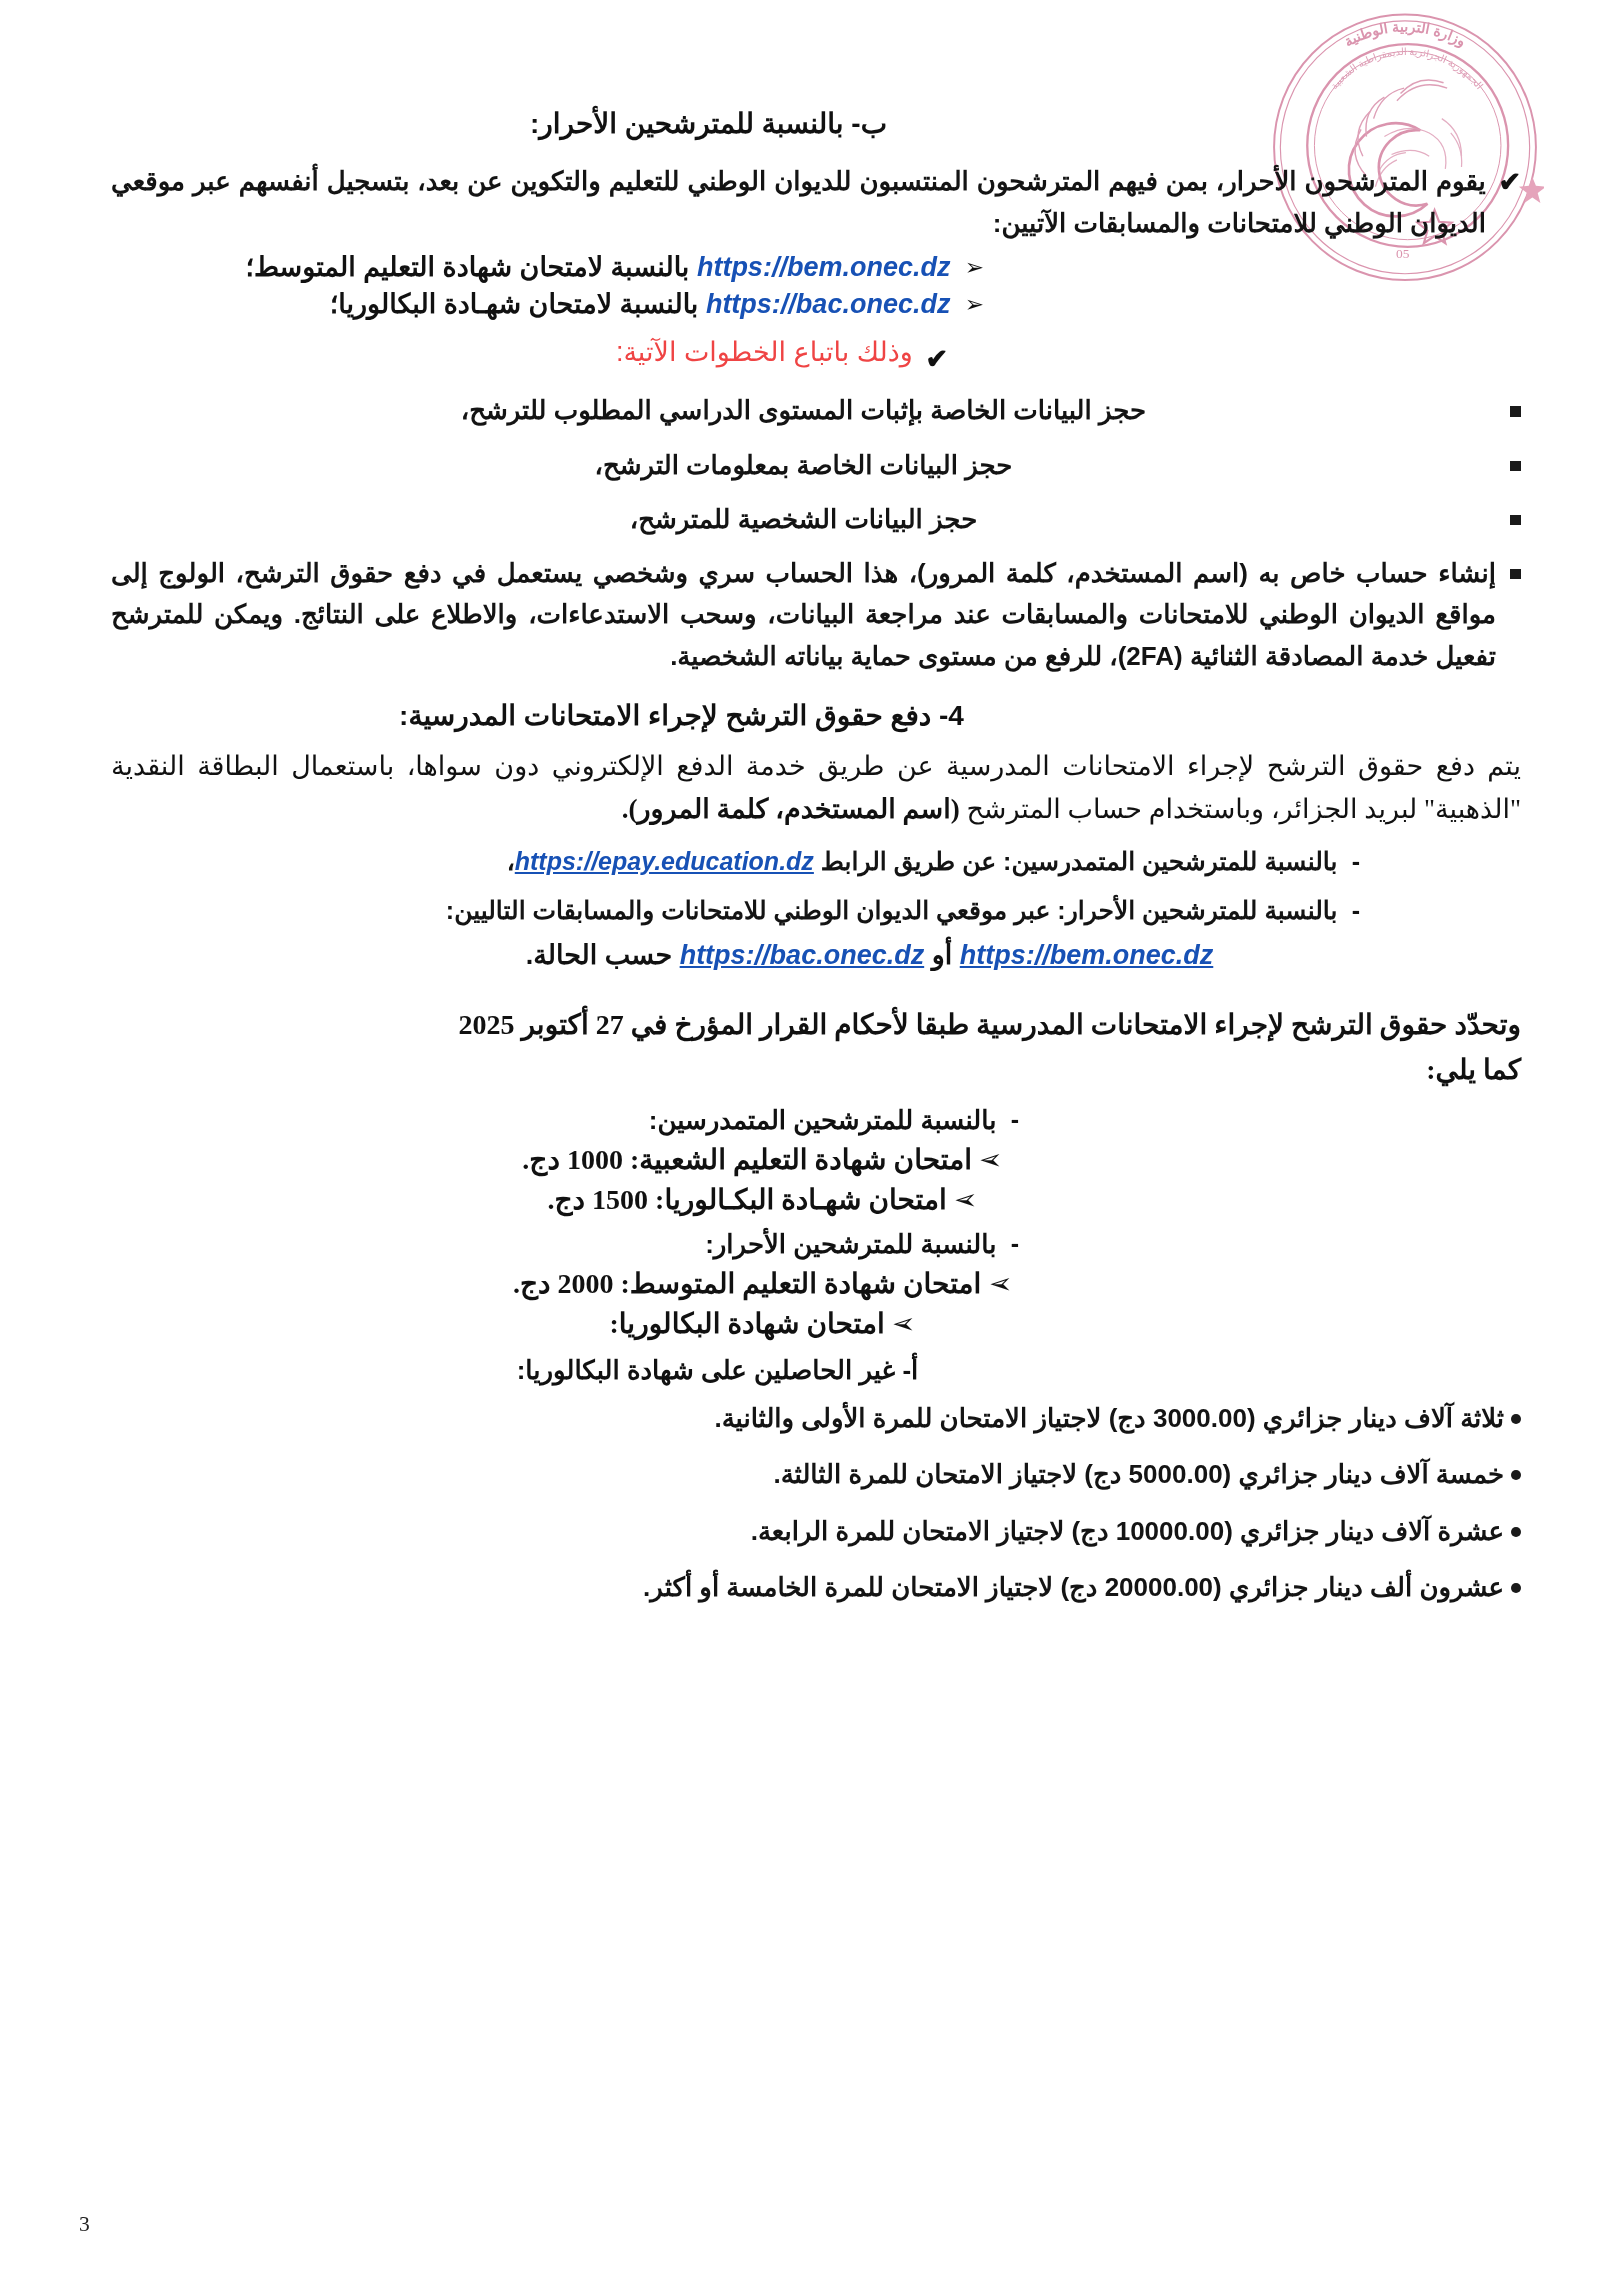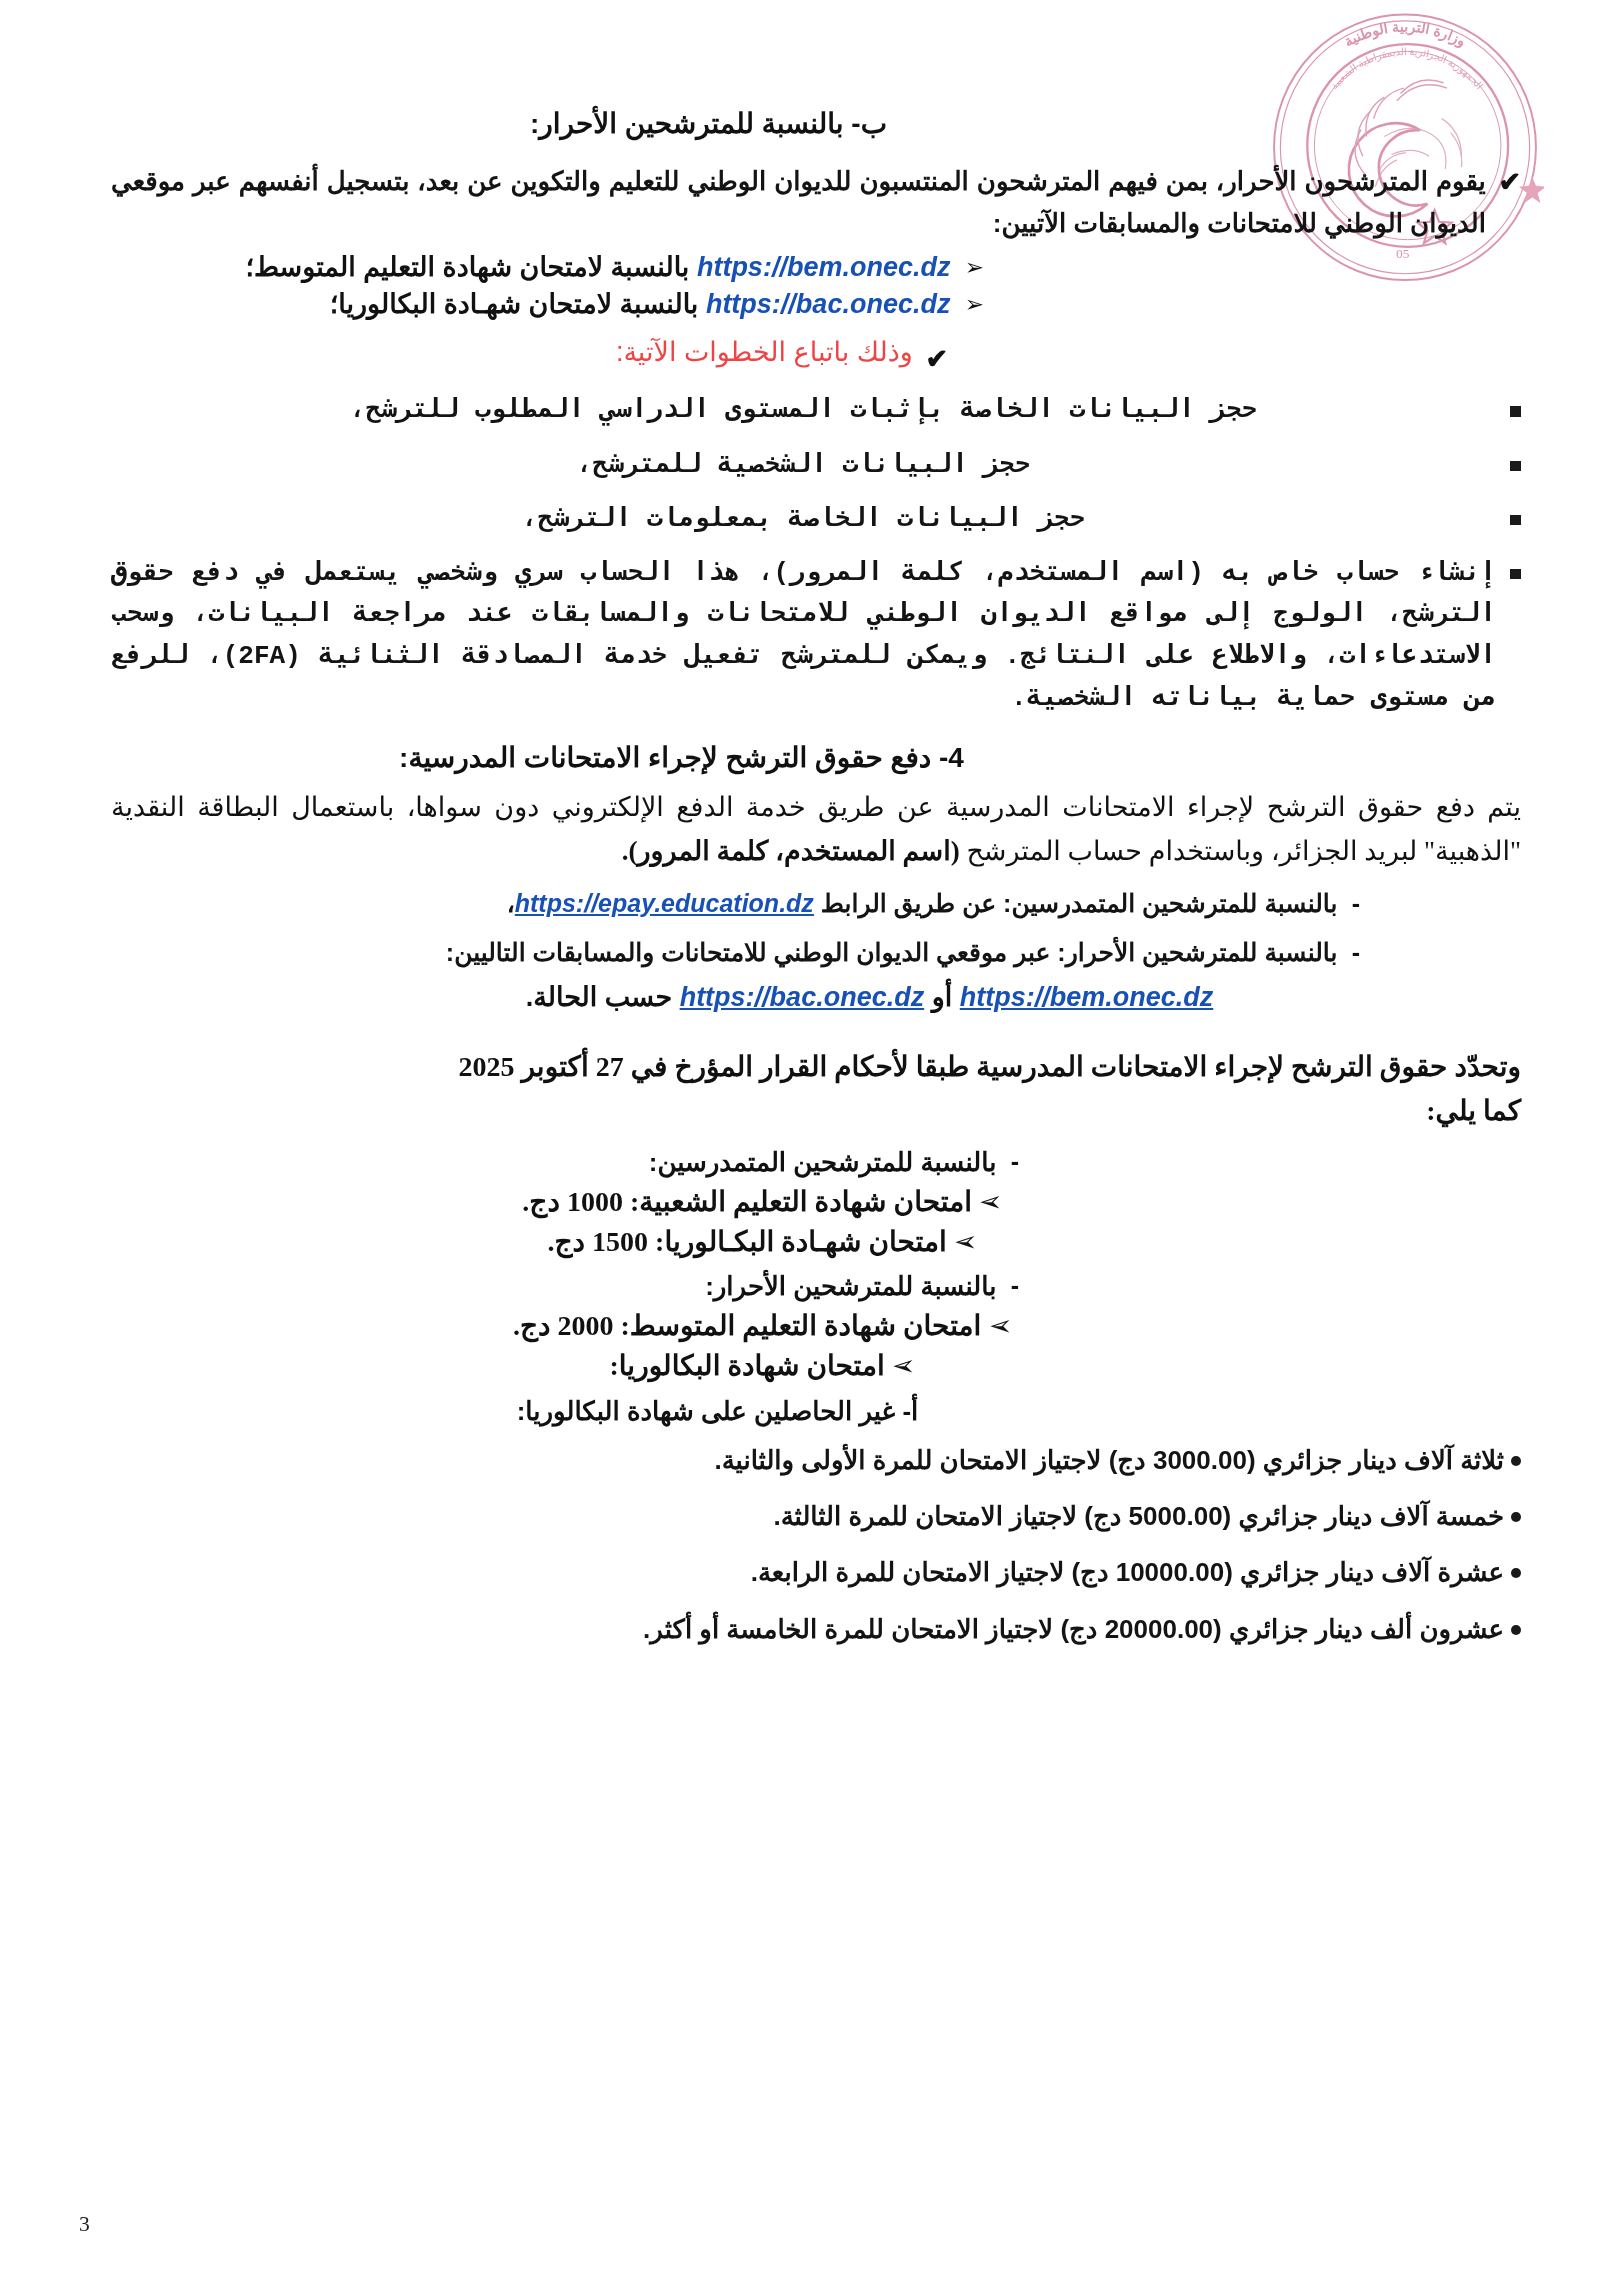--- a/index.html
+++ b/index.html
@@ -131,21 +131,20 @@
   }
   ul.sq > li {
     position: relative;
     font-size: 26px;
     font-weight: bold;
     color: #141414;
     line-height: 1.60;
     margin: 0 0 12.5px 0;
     padding-right: 0;
     text-align: justify;
-    font-family: Liberation Mono, monospace;
   }
   .sq-item {
     display: flex;
     flex-direction: row;
     align-items: flex-start;
     gap: 14.3px;
   }
   .sq-bullet {
     flex: 0 0 auto;
     width: 10.7px;
@@ -384,27 +383,27 @@
     <ul class="sq ind-1">
       <li>
         <div class="sq-item">
           <span class="sq-bullet"></span>
           <span class="sq-body center-line">حجز البيانات الخاصة بإثبات المستوى الدراسي المطلوب للترشح،</span>
         </div>
       </li>
       <li>
         <div class="sq-item">
           <span class="sq-bullet"></span>
-          <span class="sq-body center-line">حجز البيانات الشخصية للمترشح،</span>
+          <span class="sq-body center-line">حجز البيانات الخاصة بمعلومات الترشح،</span>
         </div>
       </li>
       <li>
         <div class="sq-item">
           <span class="sq-bullet"></span>
-          <span class="sq-body center-line">حجز البيانات الخاصة بمعلومات الترشح،</span>
+          <span class="sq-body center-line">حجز البيانات الشخصية للمترشح،</span>
         </div>
       </li>
       <li>
         <div class="sq-item">
           <span class="sq-bullet"></span>
           <span class="sq-body">إنشاء حساب خاص به (اسم المستخدم، كلمة المرور)، هذا الحساب سري وشخصي يستعمل في دفع حقوق الترشح، الولوج إلى مواقع الديوان الوطني للامتحانات والمسابقات عند مراجعة البيانات، وسحب الاستدعاءات، والاطلاع على النتائج. ويمكن للمترشح تفعيل خدمة المصادقة الثنائية (2FA)، للرفع من مستوى حماية بياناته الشخصية.</span>
         </div>
       </li>
     </ul>
 

